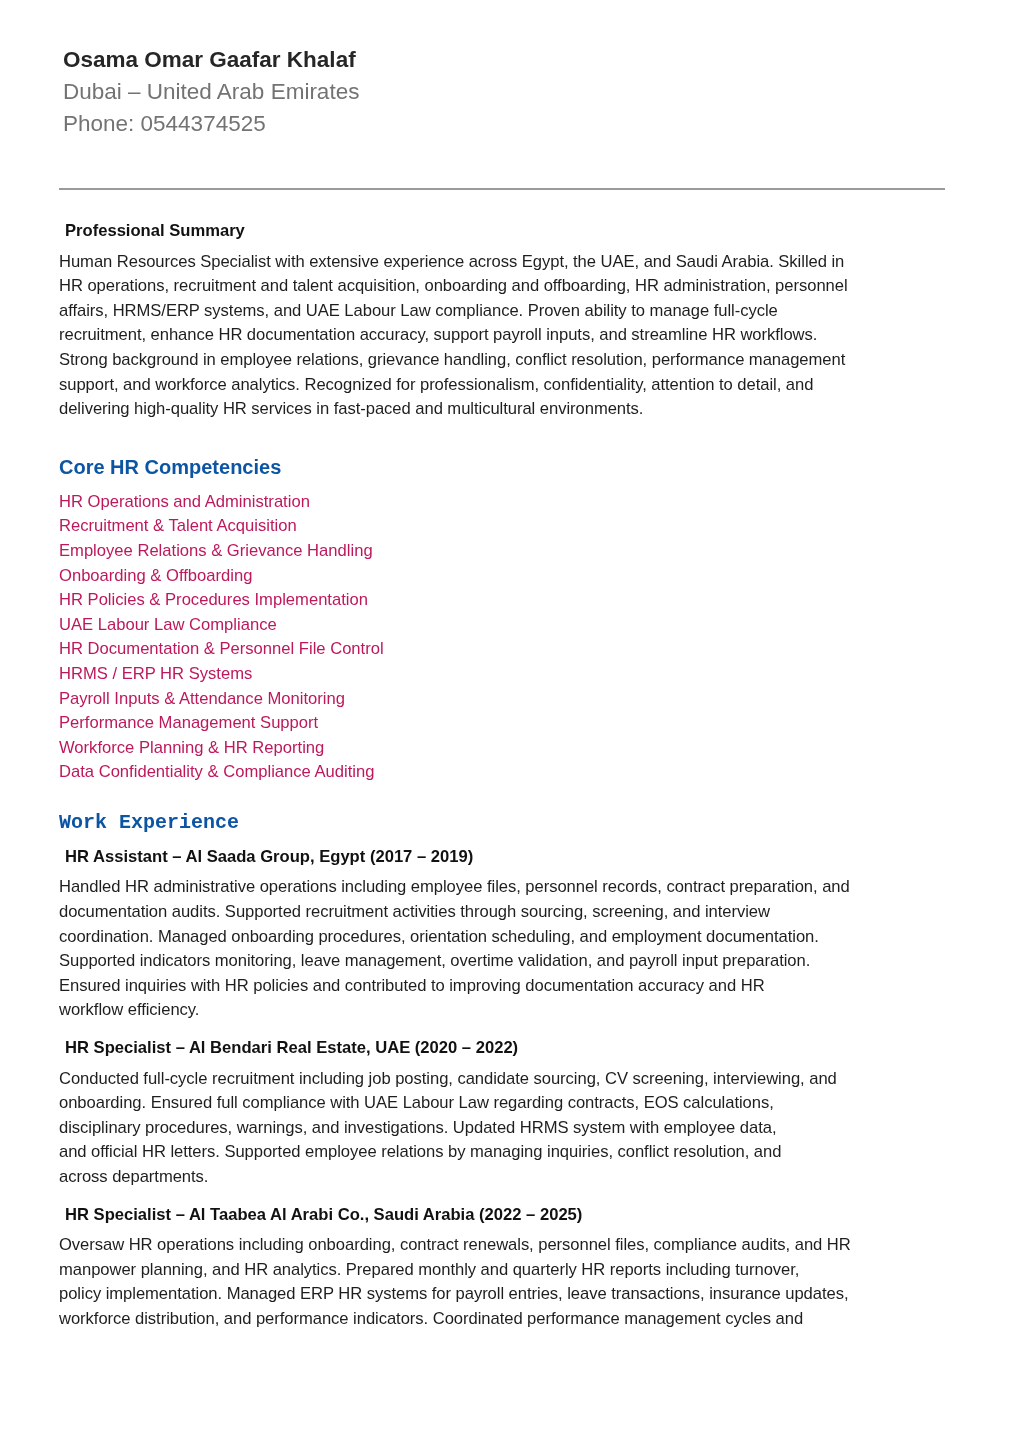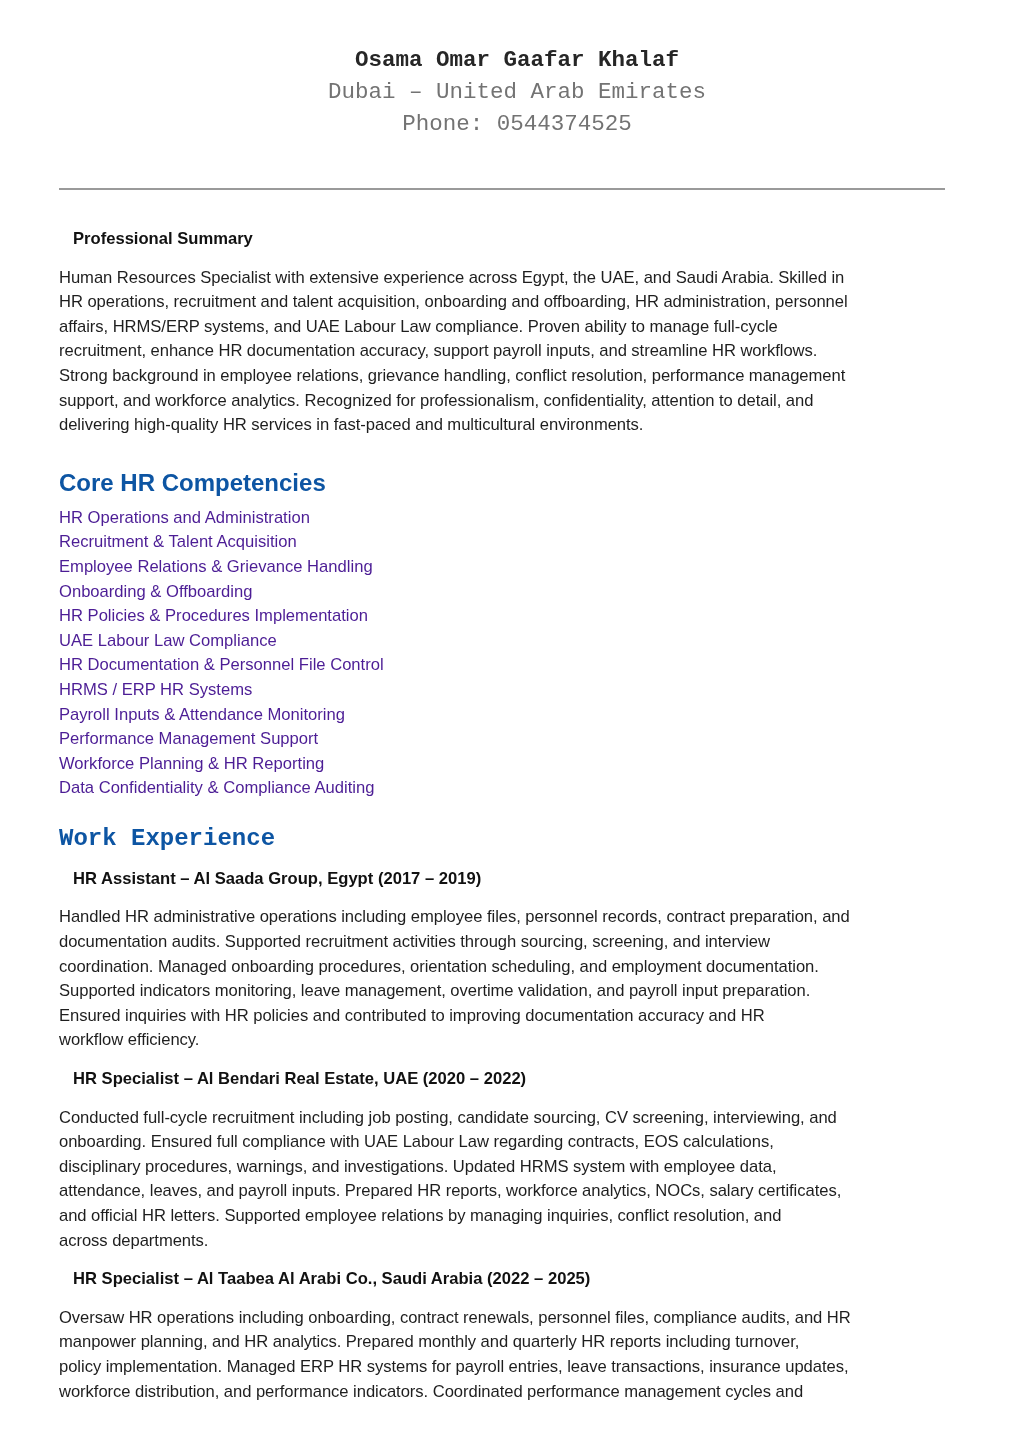--- a/index.html
+++ b/index.html
@@ -16,25 +16,24 @@
       color: #1c1c1c;
     }
     .page {
       position: absolute;
       left: 59px;
       top: 0;
       width: 888px;
     }
     .header {
       position: absolute;
-      left: 16px;
+      left: 4px;
       top: 44px;
       width: 884px;
-      text-align: center;
-      font-family: Liberation Mono, monospace;
+      text-align: left;
     }
     .header .name {
       font-size: 22.5px;
       font-weight: bold;
       line-height: 32px;
       color: #262626;
     }
     .header .contact-line {
       font-size: 22.5px;
       line-height: 32px;
@@ -52,48 +51,48 @@
       position: absolute;
       left: 0;
       top: 213px;
       width: 888px;
     }
     .sub-heading {
       font-size: 16.6px;
       font-weight: bold;
       line-height: 24.6px;
       color: #111111;
-      margin: 14px;
+      margin: 6px;
     }
     .body-text {
       font-size: 16.6px;
       line-height: 24.6px;
       color: #1e1e1e;
       margin: 0;
       letter-spacing: -0.05px;
     }
     .section-heading {
-      font-size: 24px;
+      font-size: 20px;
       font-weight: bold;
       color: #0d55a3;
       line-height: 28px;
       margin: 0;
     }
     .competencies-heading {
       margin-top: 31px;
     }
     .competency-list {
       list-style: none;
       padding: 0;
       margin: 9px 0 0 0;
     }
     .competency-list li {
       font-size: 16.6px;
       line-height: 24.6px;
-      color: #4c1d95;
+      color: #be185d;
     }
     .experience-heading {
       margin-top: 24px;
       font-family: Liberation Mono, monospace;
     }
     .job {
       margin: 0;
     }
     .job.first {
       margin-top: 8px;
@@ -159,21 +158,20 @@
         <div class="body-text">Supported indicators monitoring, leave management, overtime validation, and payroll input preparation.</div>
         <div class="body-text">Ensured inquiries with HR policies and contributed to improving documentation accuracy and HR</div>
         <div class="body-text">workflow efficiency.</div>
       </div>
 
       <div class="job">
         <div class="sub-heading">HR Specialist – Al Bendari Real Estate, UAE (2020 – 2022)</div>
         <div class="body-text">Conducted full-cycle recruitment including job posting, candidate sourcing, CV screening, interviewing, and</div>
         <div class="body-text">onboarding. Ensured full compliance with UAE Labour Law regarding contracts, EOS calculations,</div>
         <div class="body-text">disciplinary procedures, warnings, and investigations. Updated HRMS system with employee data,</div>
-        <div class="body-text">attendance, leaves, and payroll inputs. Prepared HR reports, workforce analytics, NOCs, salary certificates,</div>
         <div class="body-text">and official HR letters. Supported employee relations by managing inquiries, conflict resolution, and</div>
         <div class="body-text">across departments.</div>
       </div>
 
       <div class="job">
         <div class="sub-heading">HR Specialist – Al Taabea Al Arabi Co., Saudi Arabia (2022 – 2025)</div>
         <div class="body-text">Oversaw HR operations including onboarding, contract renewals, personnel files, compliance audits, and HR</div>
         <div class="body-text">manpower planning, and HR analytics. Prepared monthly and quarterly HR reports including turnover,</div>
         <div class="body-text">policy implementation. Managed ERP HR systems for payroll entries, leave transactions, insurance updates,</div>
         <div class="body-text">workforce distribution, and performance indicators. Coordinated performance management cycles and</div>

